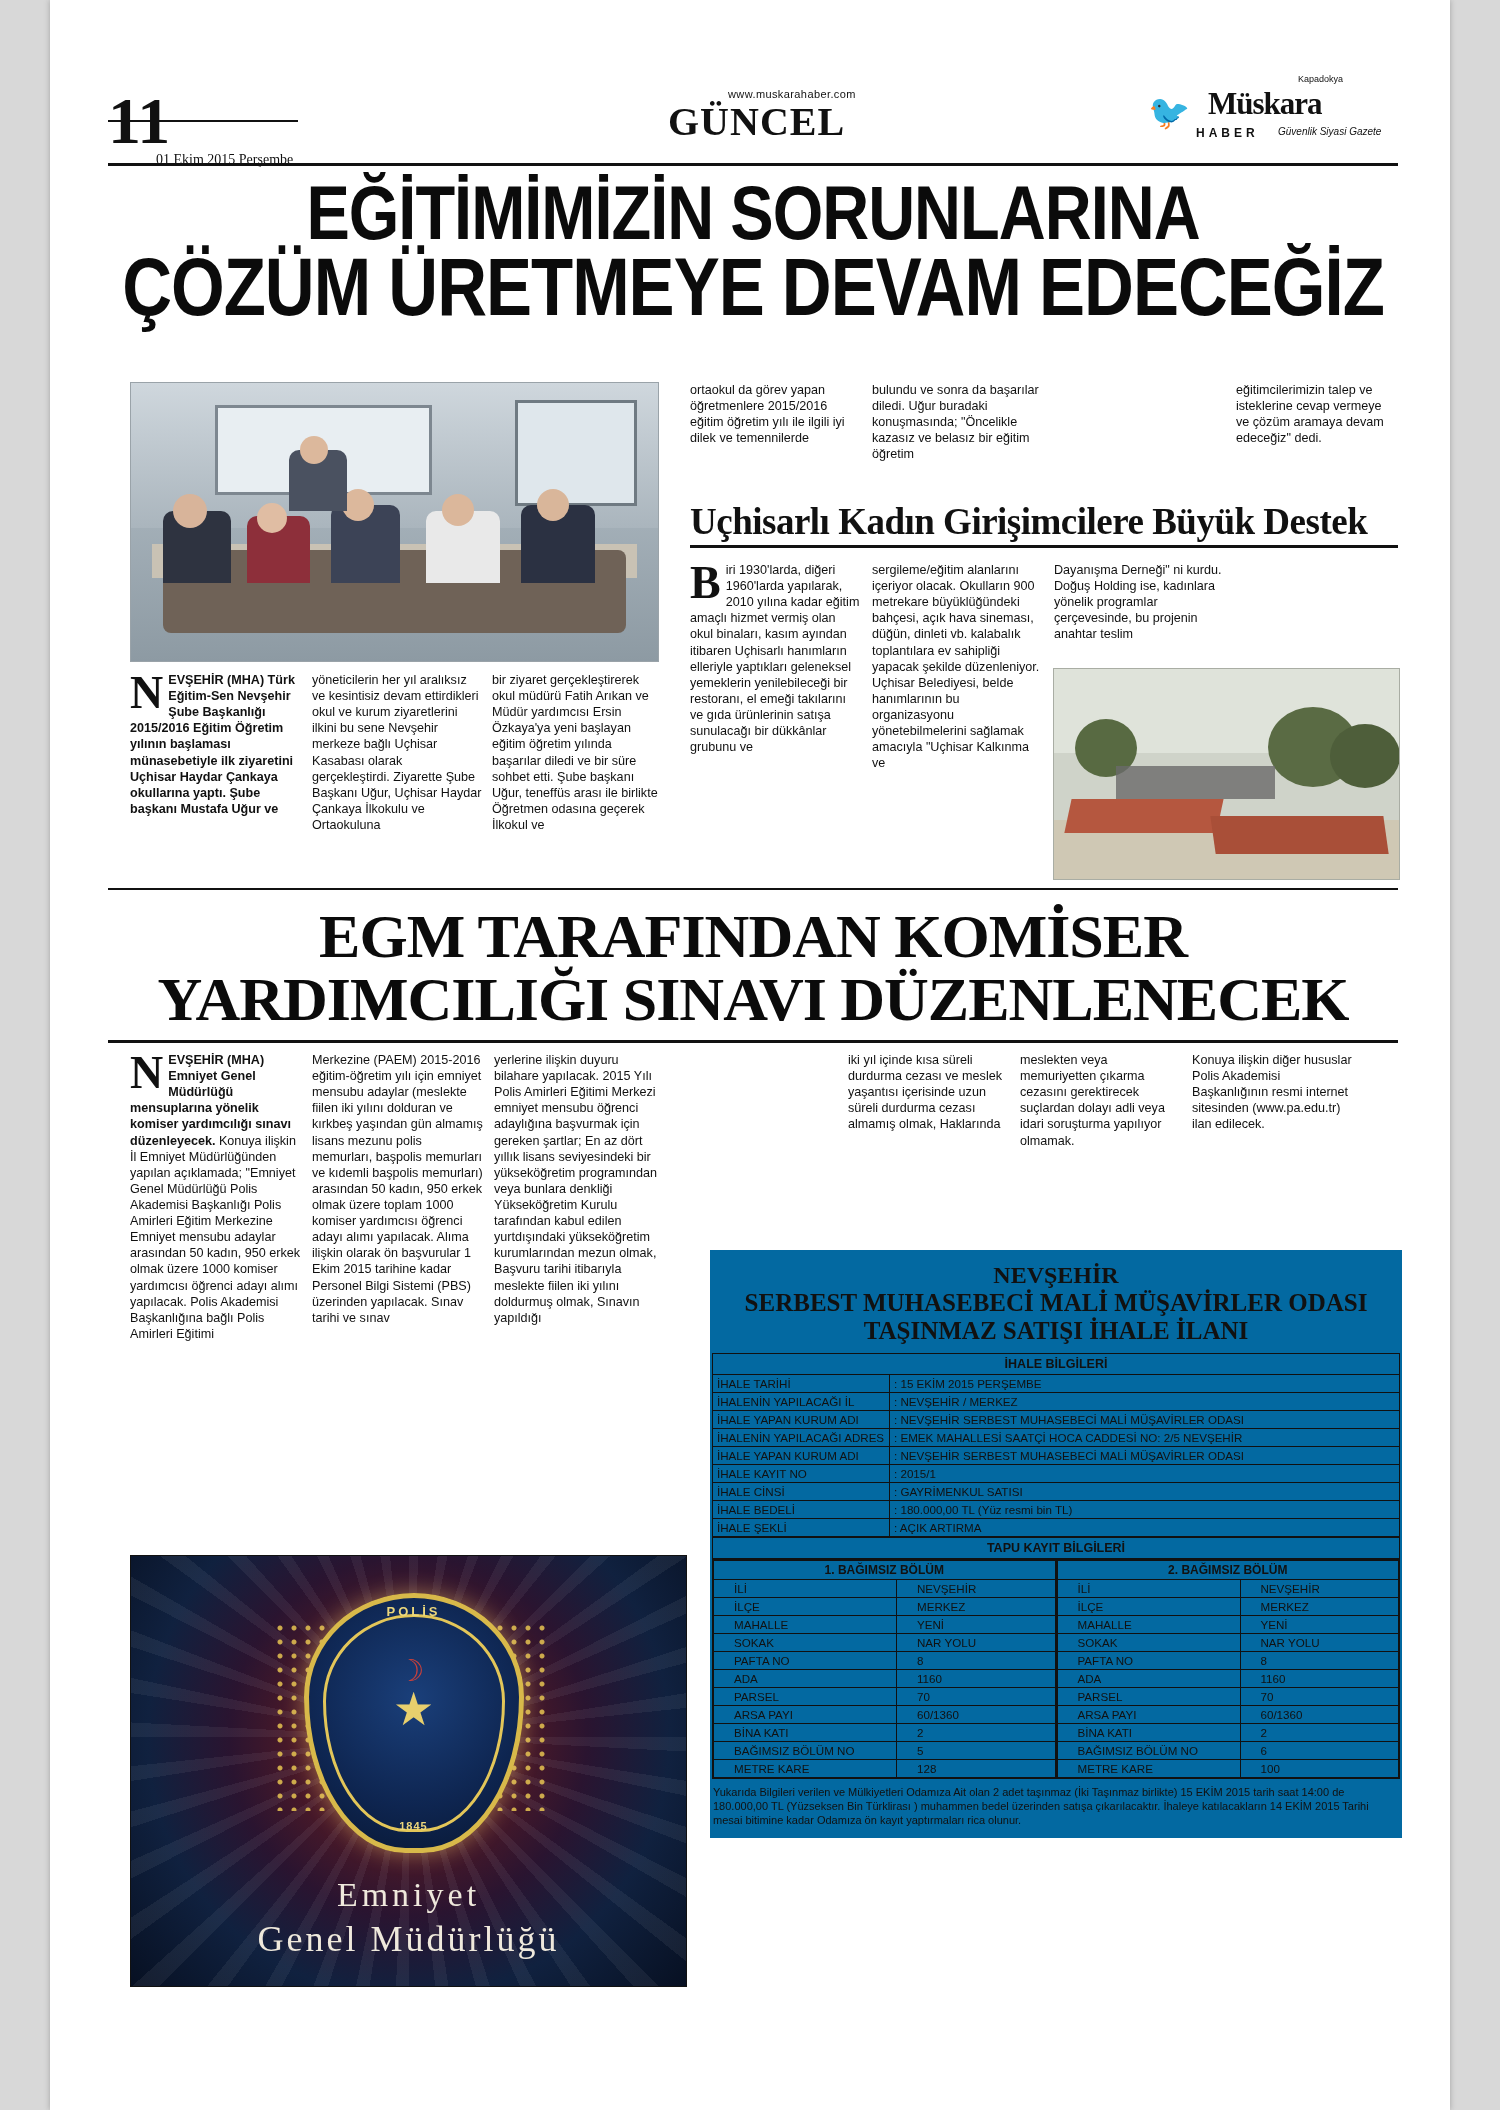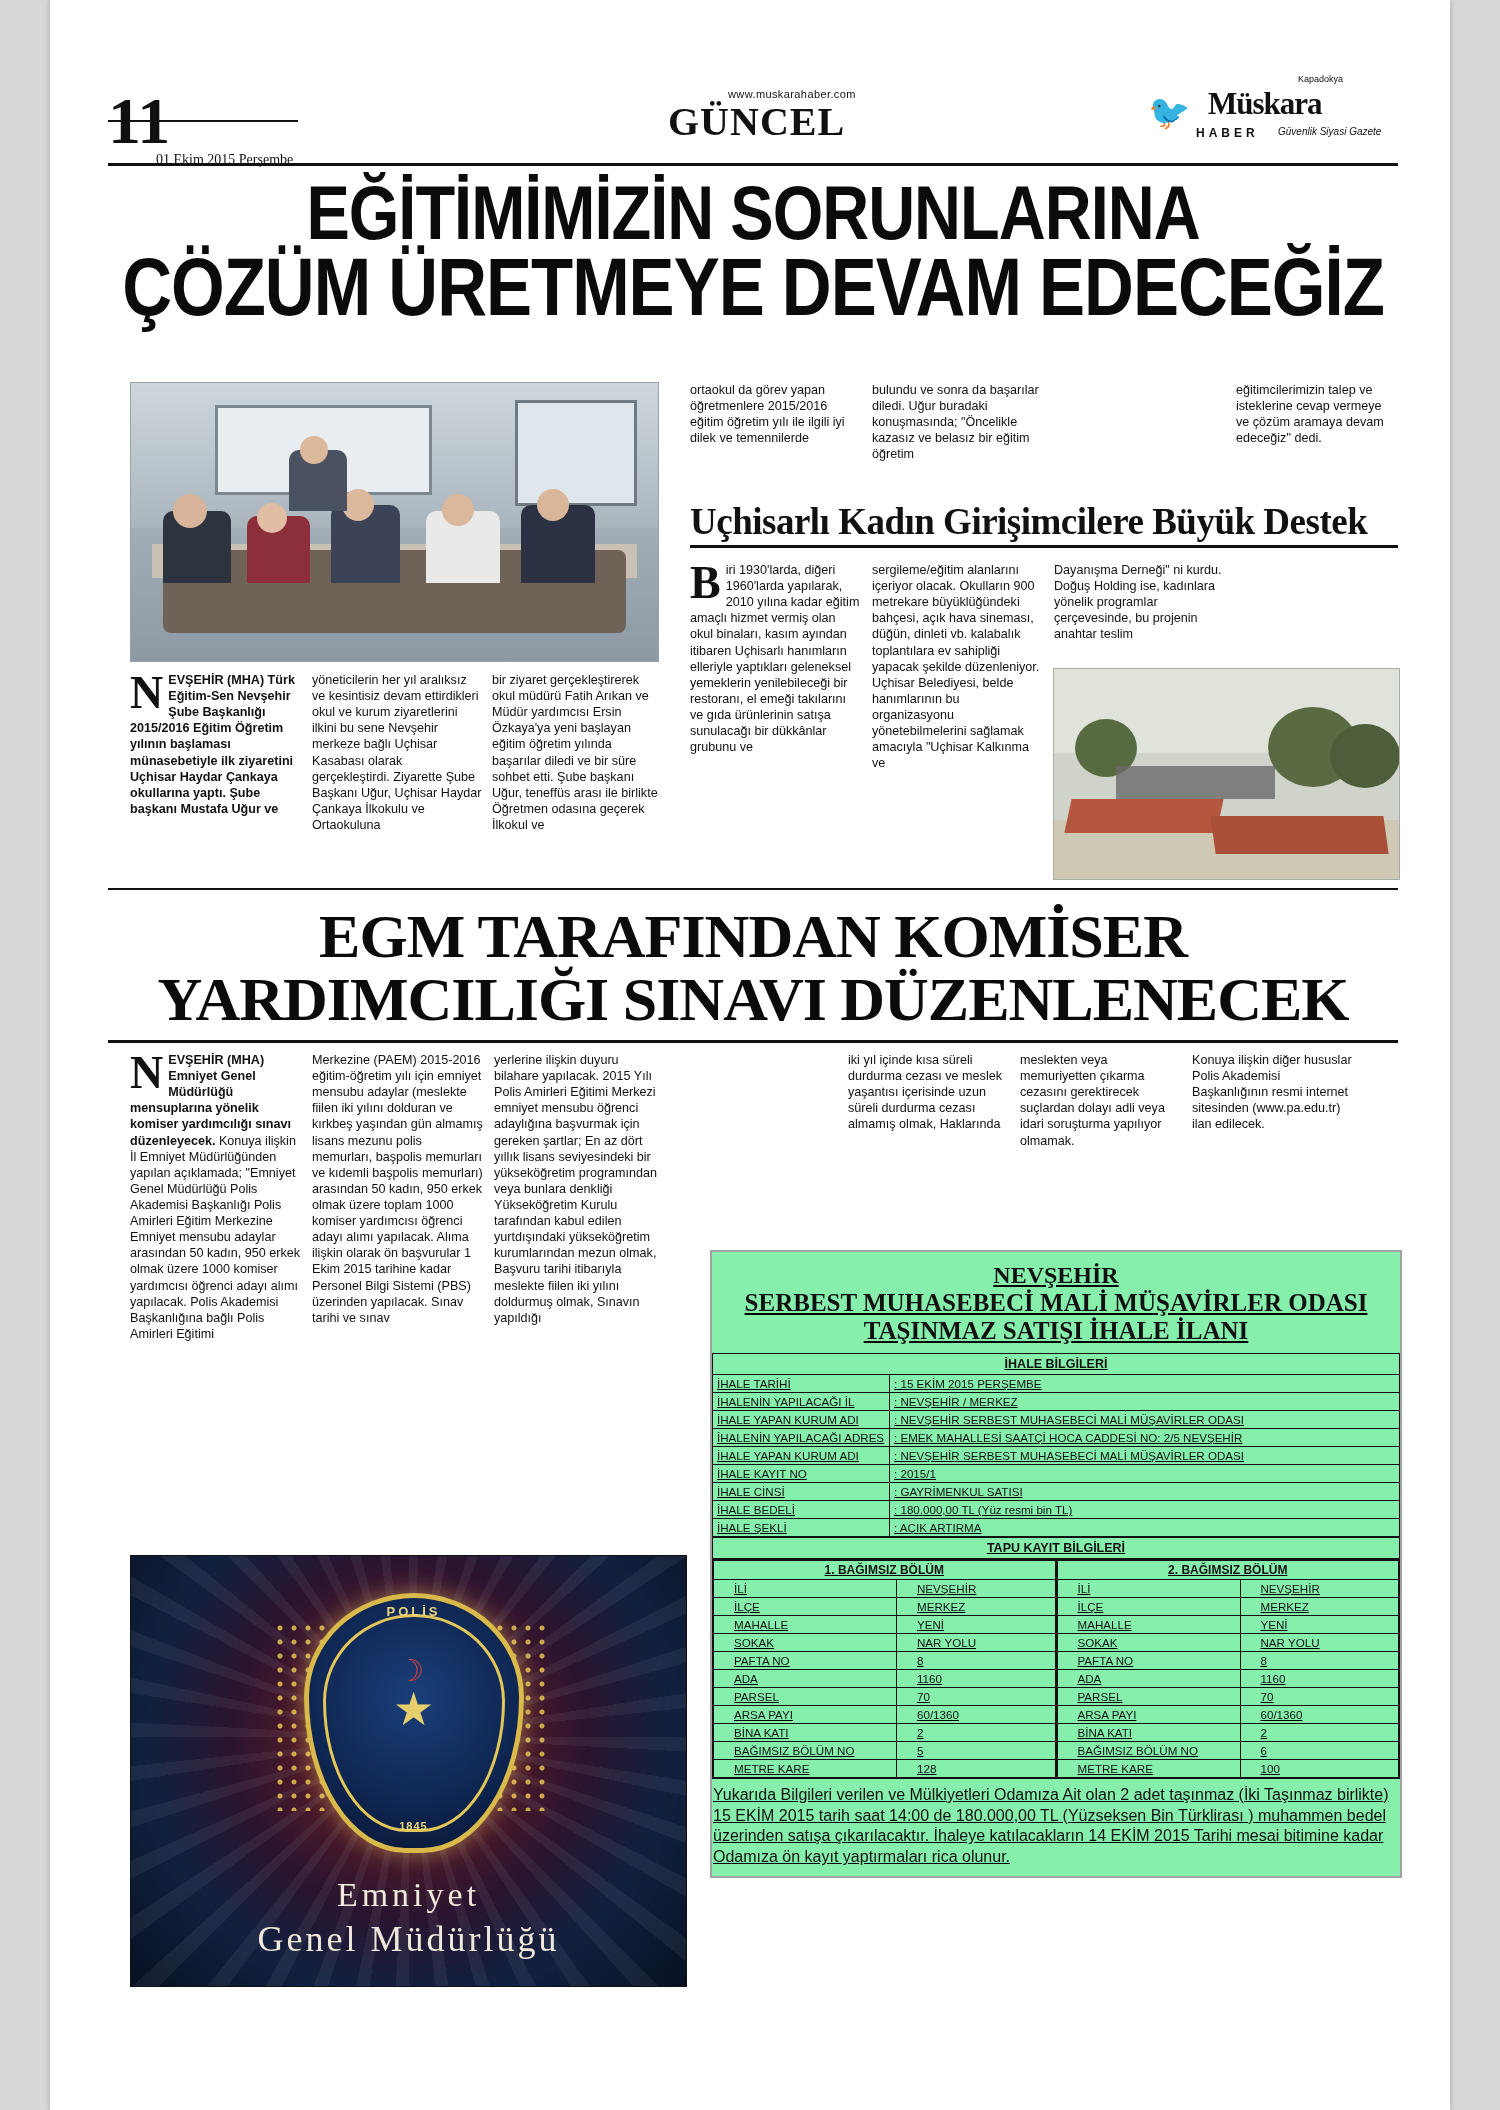--- a/index.html
+++ b/index.html
@@ -148,38 +148,38 @@
     font-family:"Liberation Serif", serif;font-size:36px;letter-spacing:3px;
   }
   .policeimg .wreath{position:absolute;left:50%;top:36%;margin-left:-140px;margin-top:-118px;width:280px;height:250px;border:0;}
   .policeimg .wl,.policeimg .wr{position:absolute;top:28px;width:52px;height:190px;background:radial-gradient(circle, rgba(221,186,79,.95) 0 2px, rgba(0,0,0,0) 3px) 0 0/14px 14px;opacity:.95;}
   .policeimg .wl{left:4px;}
   .policeimg .wr{right:4px;}
 
   
   .ilan{
     position:absolute;left:660px;top:1250px;width:688px;
-    border:2px solid #a3a3a3;background:#86efac;text-decoration:underline;
+    border:2px solid #0369a1;background:#0369a1;
   }
   .ilan-title{
     text-align:center;font-family:"Liberation Serif", serif;font-weight:700;
     font-size:25px;line-height:1.12;color:#111;padding:10px 6px 8px;
   }
   .ilan-title .t1{font-size:24px;display:block;}
   .tbl{width:100%;border-collapse:collapse;font-size:11.6px;color:#111;}
   .tbl td,.tbl th{border:1px solid #111;padding:2px 4px;vertical-align:middle;}
   .tbl .hdr{text-align:center;font-weight:700;font-size:12.5px;padding:3px;}
   .tbl .k{width:168px;font-weight:400;}
   .dual{width:100%;border-collapse:collapse;}
   .dual>tbody>tr>td{border:1px solid #111;padding:0;vertical-align:top;width:50%;}
   .sub{width:100%;border-collapse:collapse;font-size:11.6px;color:#111;}
   .sub td{border:1px solid #111;padding:2px 20px;}
   .sub td.k{width:142px;}
   .subhdr{text-align:center;font-weight:700;font-size:12px;padding:3px;border:1px solid #111;}
-  .ilan-foot{font-size:16px;line-height:1.3;color:#111;padding:6px 1px 8px;}
+  .ilan-foot{font-size:11px;line-height:1.3;color:#111;padding:6px 1px 8px;}
 </style>
 </head>
 <body>
 
 <div class="page">
 
   <div class="masthead">
     <div class="page-num">11</div>
     <div class="page-date">01 Ekim 2015 Perşembe</div>
     <div class="site-url">www.muskarahaber.com</div>

